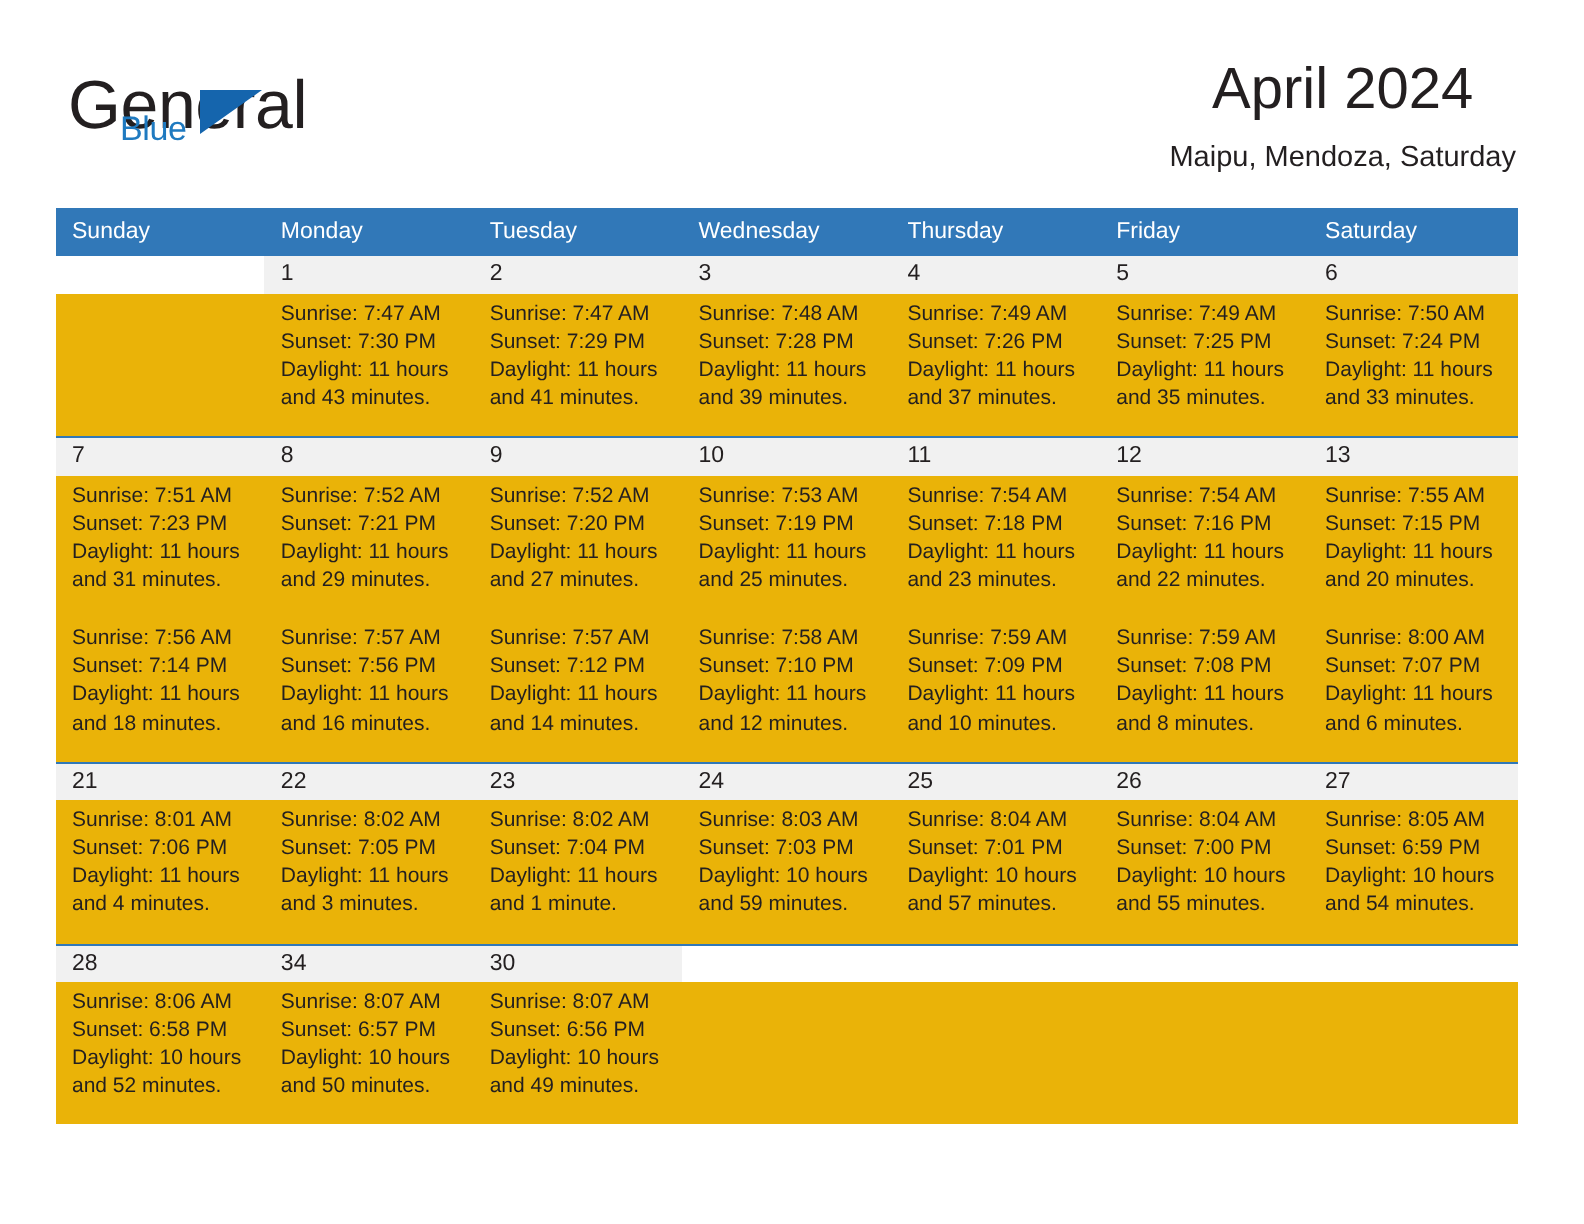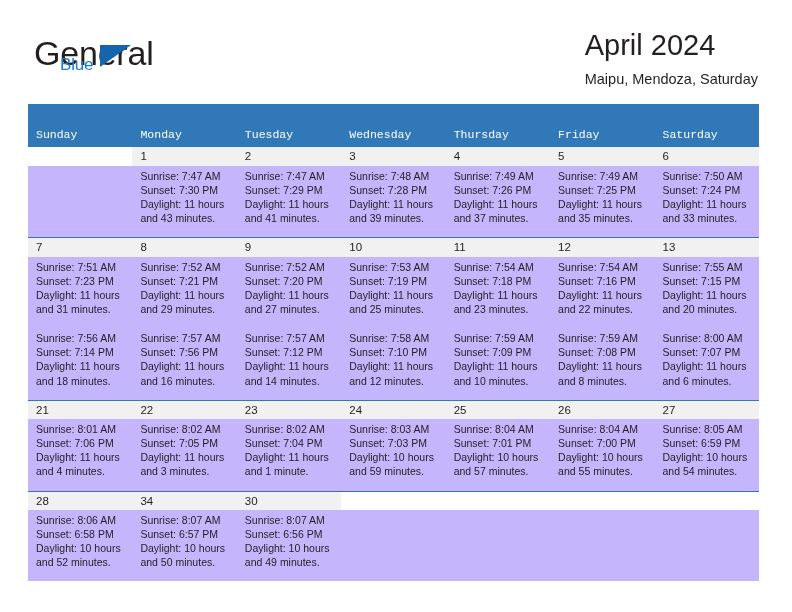--- a/index.html
+++ b/index.html
@@ -62,21 +62,21 @@
     width: 0;
     height: 0;
     border-left: 31px solid #1565ad;
     border-bottom: 22px solid transparent;
   }
 
   .title-block {
     position: absolute;
     right: 34px;
     top: 28px;
-    text-align: left;
+    text-align: center;
     margin-left: 10px;
   }
   .cal-title {
     font-size: 29px;
     color: #231f20;
     font-weight: normal;
     line-height: 34px;
     white-space: nowrap;
     font-family: "Liberation Sans", sans-serif;
   }
@@ -102,41 +102,41 @@
     width: 731px;
   }
   table.cal col { width: 104.43px; }
 
   thead th {
     background: #3178b8;
     color: #ffffff;
     font-size: 11.5px;
     font-weight: normal;
     text-align: left;
-    padding: 24px 0 6px 8px;
+    padding: 6px 0 6px 8px;
     height: 22px;
     box-sizing: border-box;
-    font-family: Liberation Mono, monospace;
+    font-family: Liberation Sans, sans-serif;
   }
 
   tr.date-row td {
     background: #f1f1f1;
     font-size: 11.5px;
     color: #231f20;
     padding: 3px 0 3px 8px;
     height: 19px;
     box-sizing: border-box;
     vertical-align: top;
     border-top: 1px solid #3178b8;
     font-family: "Liberation Sans", sans-serif;
   }
   tr.date-row.first td { border-top: none; }
 
   tr.info-row td {
-    background: #c4b5fd;
+    background: #eab308;
     font-size: 10.5px;
     color: #231f20;
     line-height: 14.1px;
     padding: 3px 6px 12px 8px;
     vertical-align: top;
     height: 66px;
     box-sizing: border-box;
     font-family: "Liberation Sans", sans-serif;
   }
   .info-line { white-space: nowrap; }

